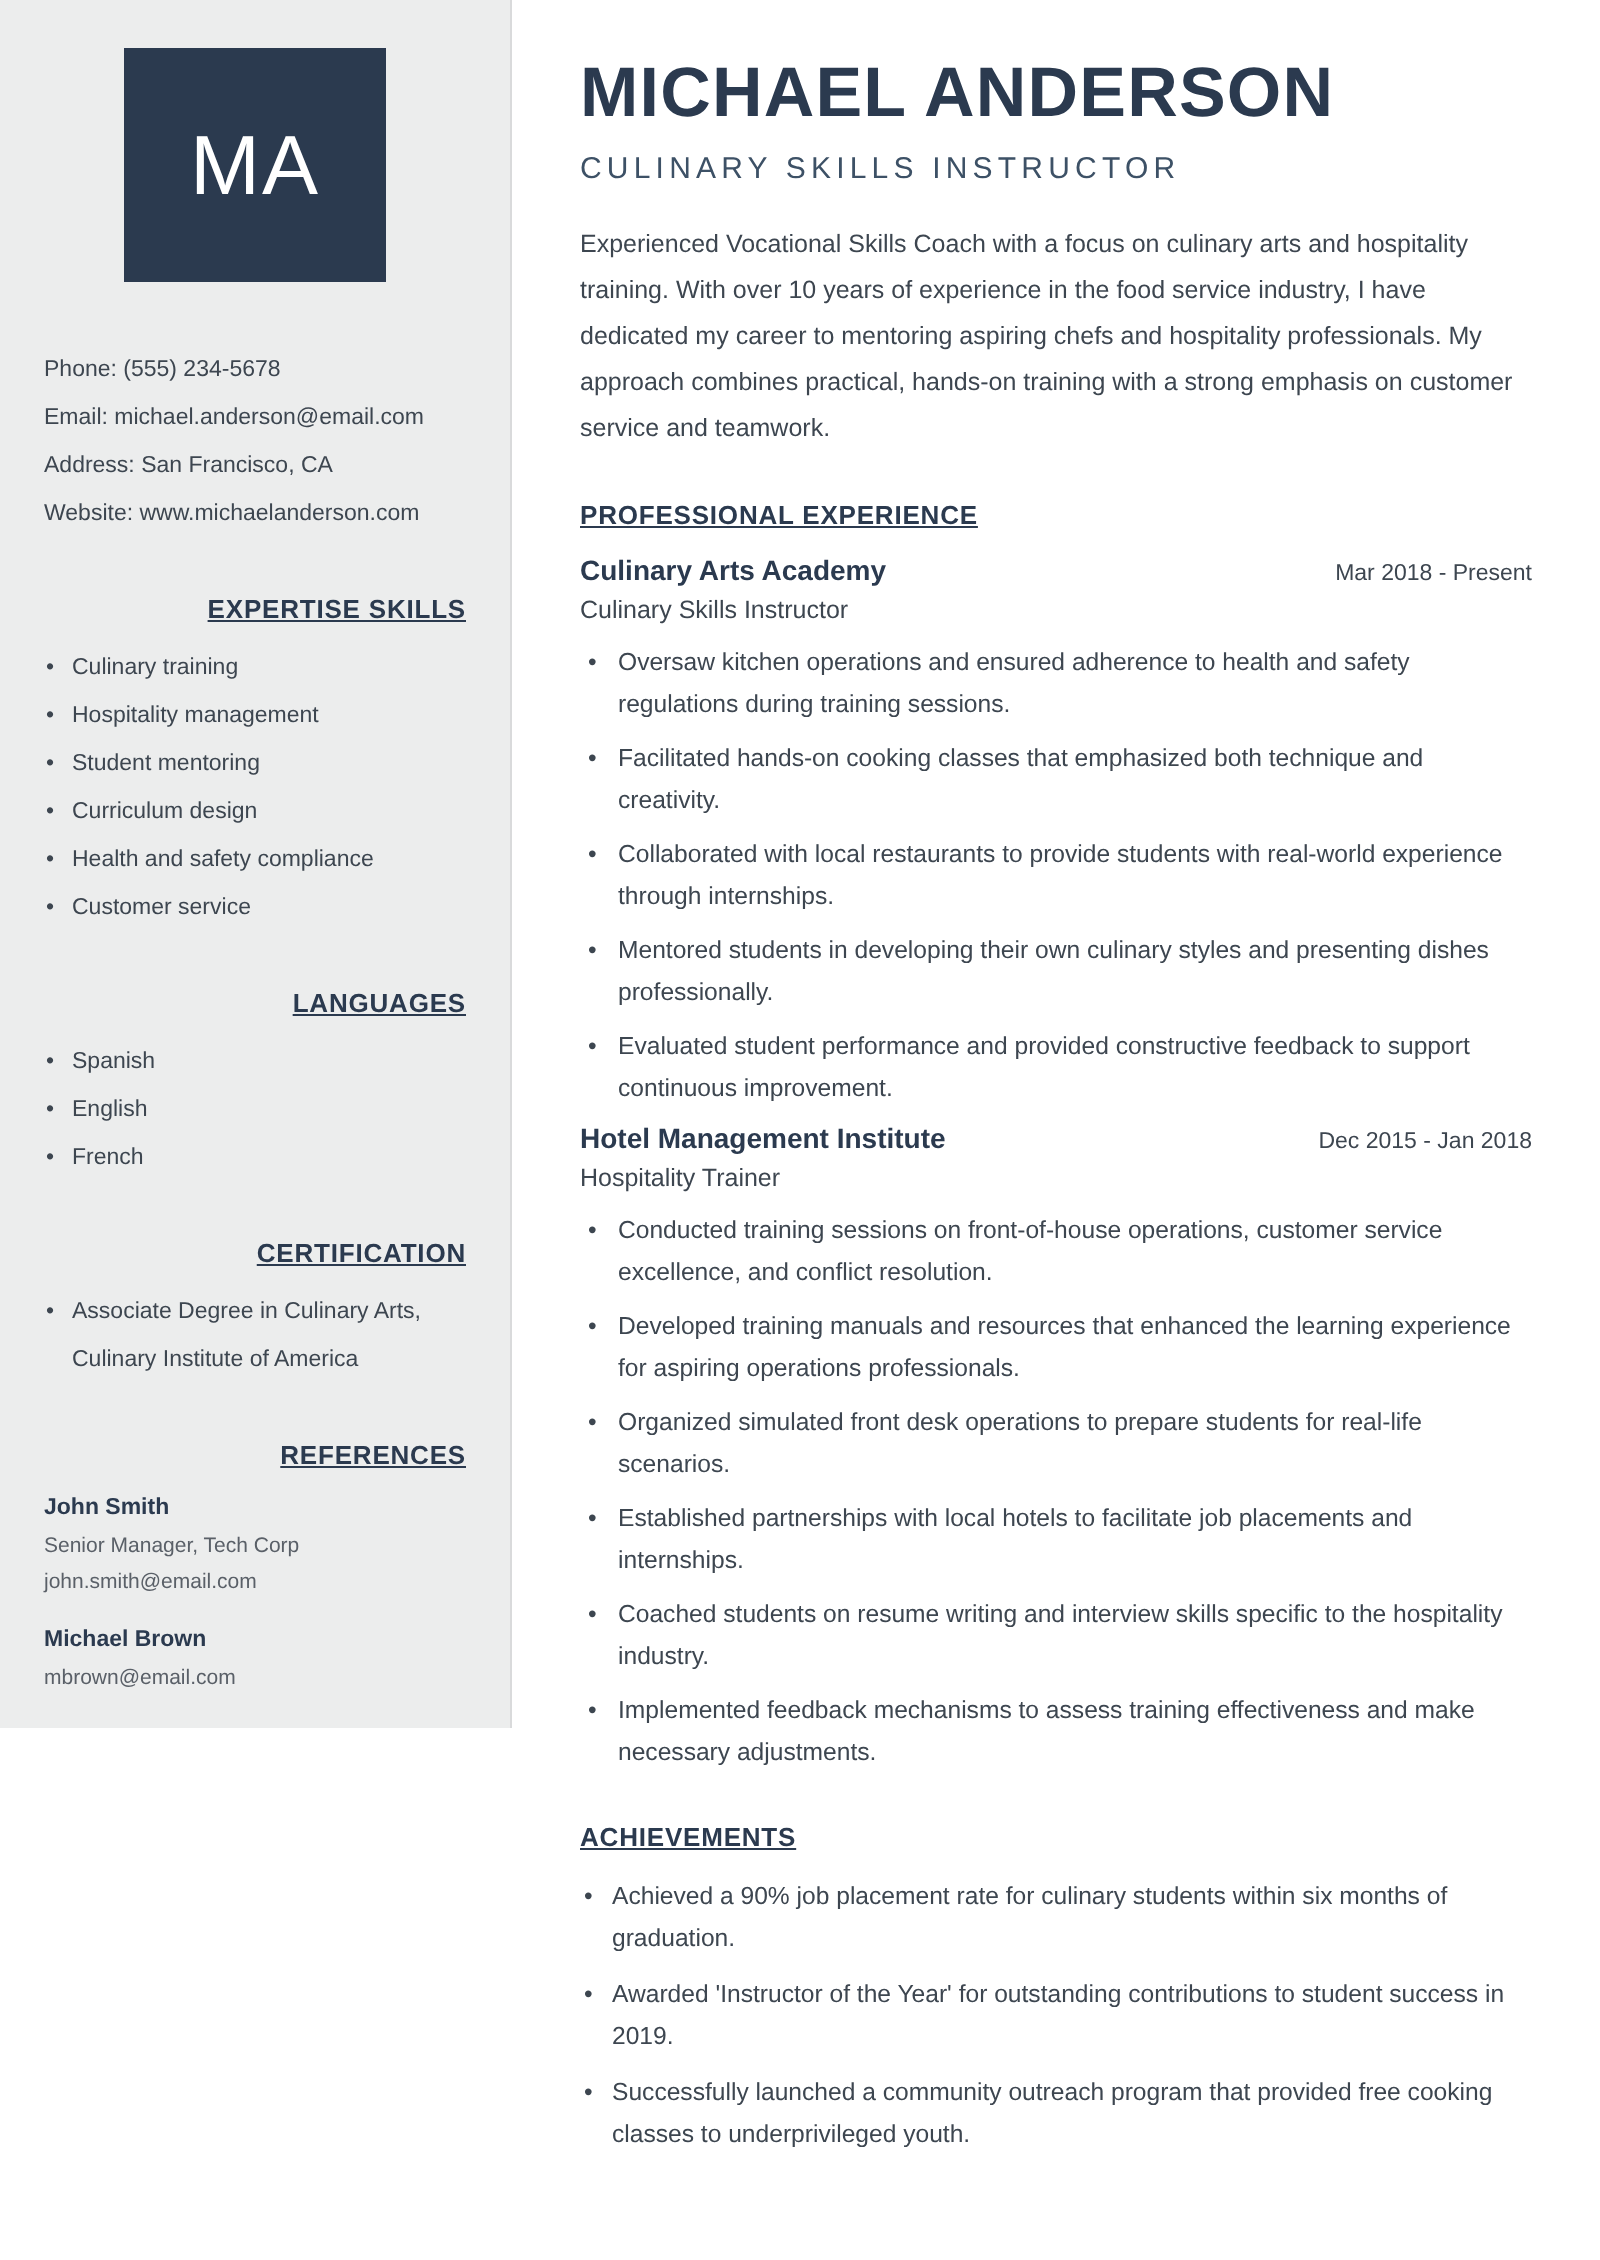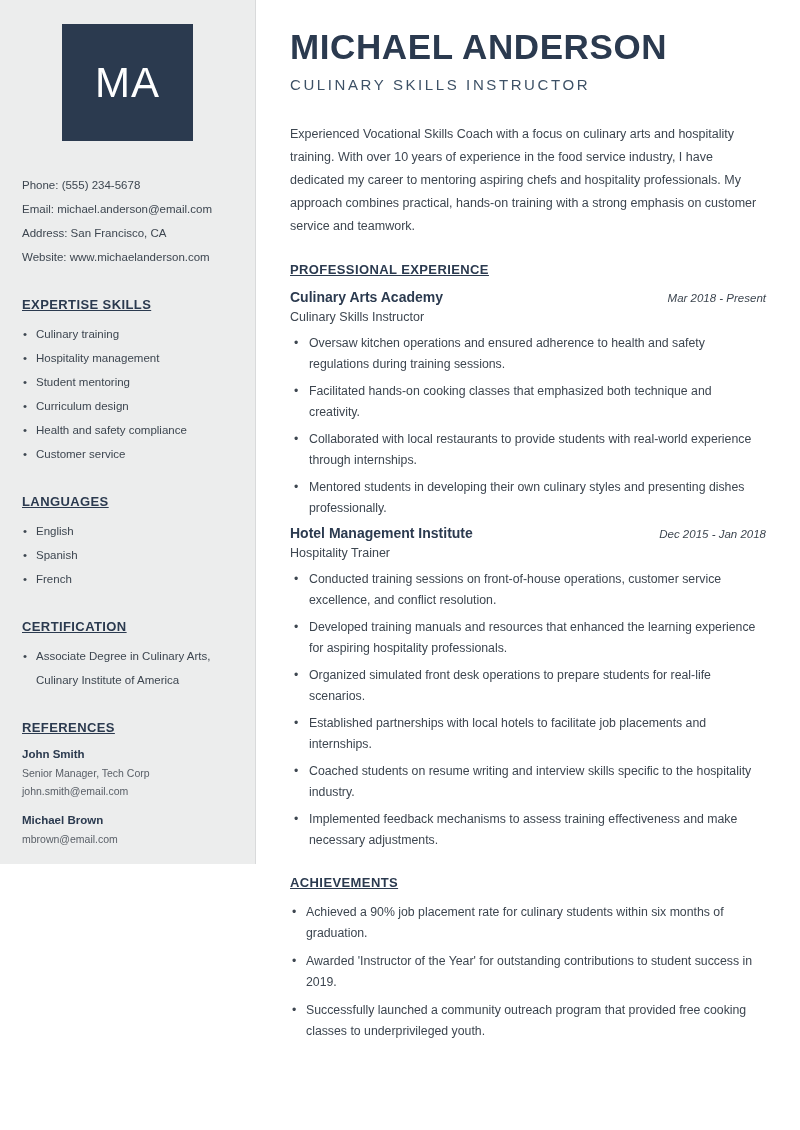--- a/index.html
+++ b/index.html
@@ -57,20 +57,21 @@
     white-space: nowrap;
   }
   .side-heading {
     margin-top: 28px;
     margin-bottom: 10px;
     font-size: 13px;
     font-weight: bold;
     color: #2b3a4f;
     text-decoration: underline;
     letter-spacing: 0.4px;
+    text-align: right;
   }
   ul.bullets {
     list-style: none;
     margin: 0;
     padding: 0;
   }
   ul.bullets li {
     font-size: 11.5px;
     line-height: 24px;
     color: #3d4650;
@@ -112,21 +113,21 @@
     line-height: 42px;
     margin: 0;
   }
   .role {
     margin-top: 8px;
     font-size: 15px;
     letter-spacing: 2.6px;
     color: #3d5166;
   }
   .summary {
-    margin-top: 30px;
+    margin-top: 18px;
     font-size: 12.5px;
     line-height: 23px;
     color: #3d4650;
   }
   .main-heading {
     margin-top: 24px;
     margin-bottom: 12px;
     font-size: 13px;
     font-weight: bold;
     color: #2b3a4f;
@@ -138,21 +139,20 @@
     justify-content: space-between;
     align-items: baseline;
   }
   .job-title {
     font-size: 14px;
     font-weight: bold;
     color: #2b3a4f;
   }
   .job-dates {
     font-size: 11.5px;
-    font-style: italic;
     color: #3d4650;
   }
   .job-sub {
     margin-top: 5px;
     font-size: 12.5px;
     color: #3d4650;
   }
   ul.job-bullets {
     list-style: none;
     margin: 9px 0 0 0;
@@ -217,22 +217,22 @@
       <li>Culinary training</li>
       <li>Hospitality management</li>
       <li>Student mentoring</li>
       <li>Curriculum design</li>
       <li>Health and safety compliance</li>
       <li>Customer service</li>
     </ul>
 
     <div class="side-heading">LANGUAGES</div>
     <ul class="bullets">
+      <li>Spanish</li>
       <li>English</li>
-      <li>Spanish</li>
       <li>French</li>
     </ul>
 
     <div class="side-heading">CERTIFICATION</div>
     <ul class="bullets">
       <li>Associate Degree in Culinary Arts, Culinary Institute of America</li>
     </ul>
 
     <div class="side-heading">REFERENCES</div>
 
@@ -260,32 +260,33 @@
       <div class="job-head">
         <div class="job-title">Culinary Arts Academy</div>
         <div class="job-dates">Mar 2018 - Present</div>
       </div>
       <div class="job-sub">Culinary Skills Instructor</div>
       <ul class="job-bullets">
         <li>Oversaw kitchen operations and ensured adherence to health and safety regulations during training sessions.</li>
         <li>Facilitated hands-on cooking classes that emphasized both technique and creativity.</li>
         <li>Collaborated with local restaurants to provide students with real-world experience through internships.</li>
         <li>Mentored students in developing their own culinary styles and presenting dishes professionally.</li>
+        <li>Evaluated student performance and provided constructive feedback to support continuous improvement.</li>
       </ul>
     </div>
 
     <div class="job-block">
       <div class="job-head">
         <div class="job-title">Hotel Management Institute</div>
         <div class="job-dates">Dec 2015 - Jan 2018</div>
       </div>
       <div class="job-sub">Hospitality Trainer</div>
       <ul class="job-bullets">
         <li>Conducted training sessions on front-of-house operations, customer service excellence, and conflict resolution.</li>
-        <li>Developed training manuals and resources that enhanced the learning experience for aspiring hospitality professionals.</li>
+        <li>Developed training manuals and resources that enhanced the learning experience for aspiring operations professionals.</li>
         <li>Organized simulated front desk operations to prepare students for real-life scenarios.</li>
         <li>Established partnerships with local hotels to facilitate job placements and internships.</li>
         <li>Coached students on resume writing and interview skills specific to the hospitality industry.</li>
         <li>Implemented feedback mechanisms to assess training effectiveness and make necessary adjustments.</li>
       </ul>
     </div>
 
     <div class="main-heading">ACHIEVEMENTS</div>
     <ul class="ach-bullets">
       <li>Achieved a 90% job placement rate for culinary students within six months of graduation.</li>

